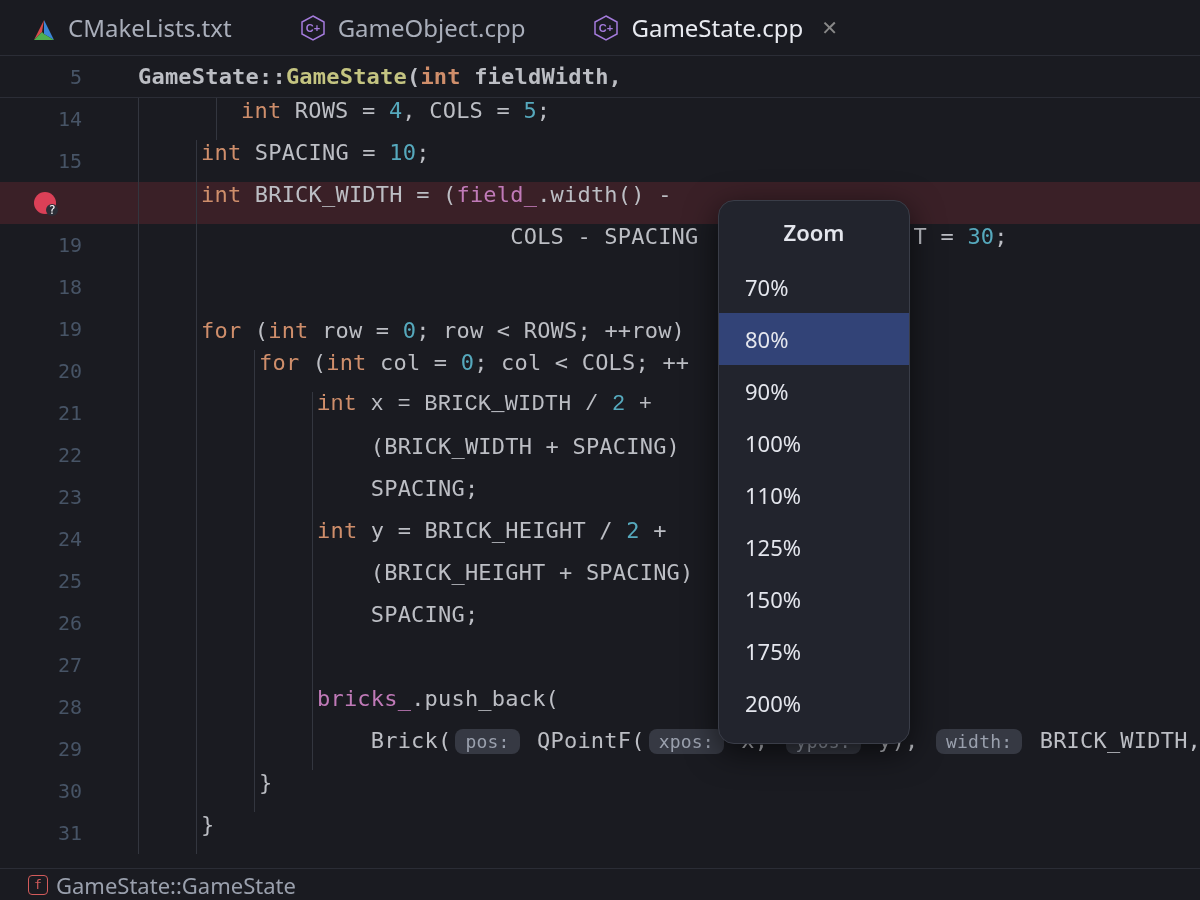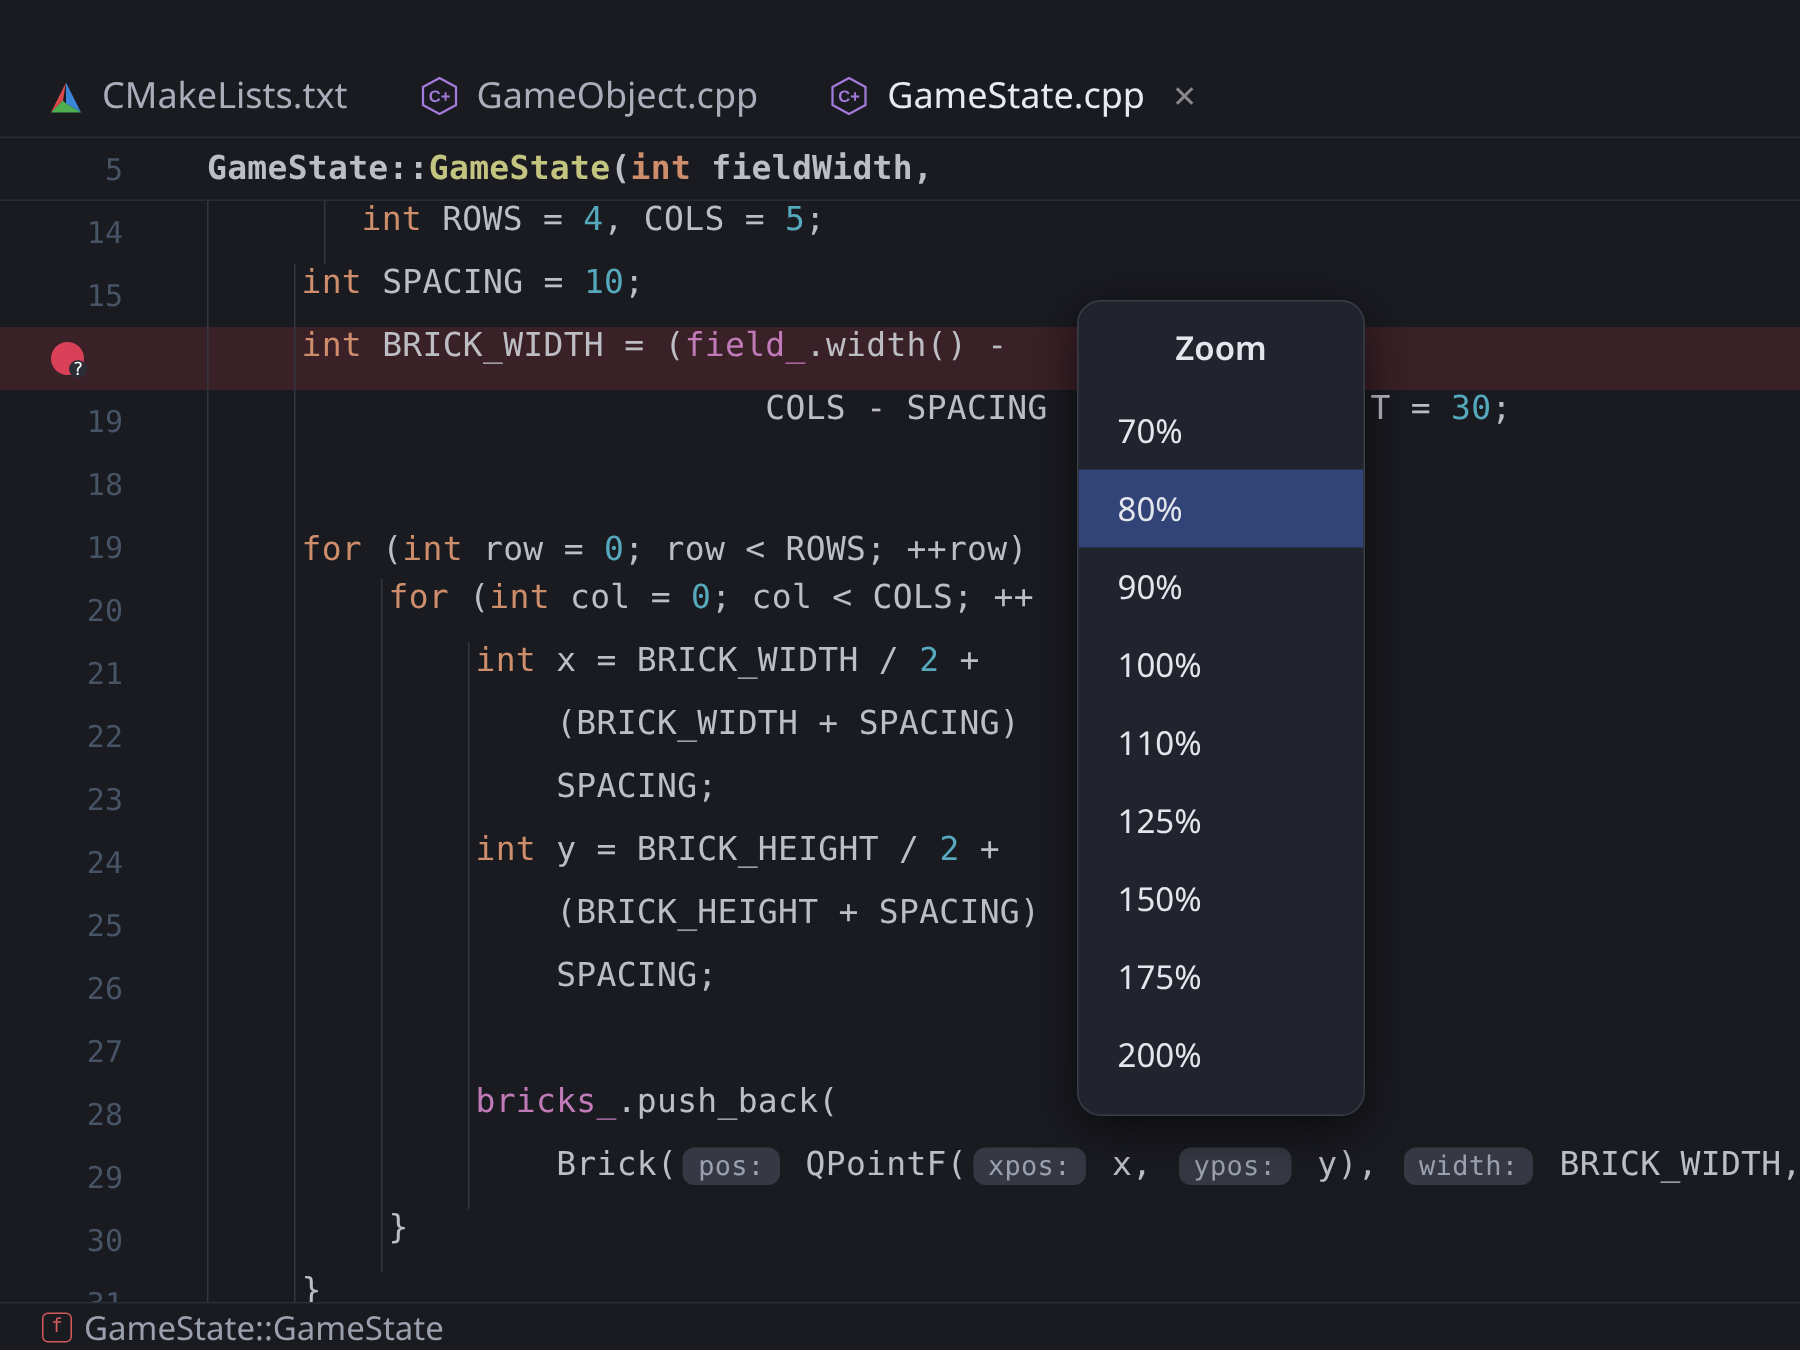--- a/index.html
+++ b/index.html
@@ -15,23 +15,22 @@
   }
 
   
   .tabs {
     display: flex;
     align-items: center;
     height: 56px;
     background: #1a1b21;
     border-bottom: 1px solid #2b2d36;
     padding-left: 28px;
-    gap: 40px;
+    gap: 60px;
     font-family: -apple-system, "Segoe UI", system-ui, sans-serif;
-    margin-top: 36px;
   }
   .tab {
     display: flex;
     align-items: center;
     gap: 12px;
     height: 100%;
     font-size: 24px;
     color: #a9aeba;
     position: relative;
     padding: 0 4px;
@@ -306,21 +305,21 @@
           <div class="code" style="padding-left: 4px;"><span class="c-kw">for</span><span class="c-punct"> (</span><span class="c-type">int</span><span class="c-default"> col = </span><span class="c-num">0</span><span class="c-default">; col &lt; COLS; ++</span></div>
         </div>
       </div>
       <div class="line">
         <div class="gutter">21</div>
         <div style="display: flex; height: 100%; padding-left: 28px;">
           <span class="indent-guide" style="width: 58px;"></span>
           <span class="indent-guide" style="width: 58px;"></span>
           <span class="indent-guide" style="width: 58px;"></span>
           <span class="indent-guide" style="width: 0px;"></span>
-          <div class="code" style="padding-left: 4px;"><span class="c-type">int</span><span class="c-default"> x = BRICK_WIDTH / </span><span class="c-num">2</span><span class="c-default"> +</span></div>
+          <div class="code" style="padding-left: 4px; font-family: Liberation Mono, monospace;"><span class="c-type">int</span><span class="c-default"> x = BRICK_WIDTH / </span><span class="c-num">2</span><span class="c-default"> +</span></div>
         </div>
       </div>
       <div class="line">
         <div class="gutter">22</div>
         <div style="display: flex; height: 100%; padding-left: 28px;">
           <span class="indent-guide" style="width: 58px;"></span>
           <span class="indent-guide" style="width: 58px;"></span>
           <span class="indent-guide" style="width: 58px;"></span>
           <span class="indent-guide" style="width: 0px;"></span>
           <div class="code" style="padding-left: 4px;"><span class="c-default">    (BRICK_WIDTH + SPACING)</span></div>

